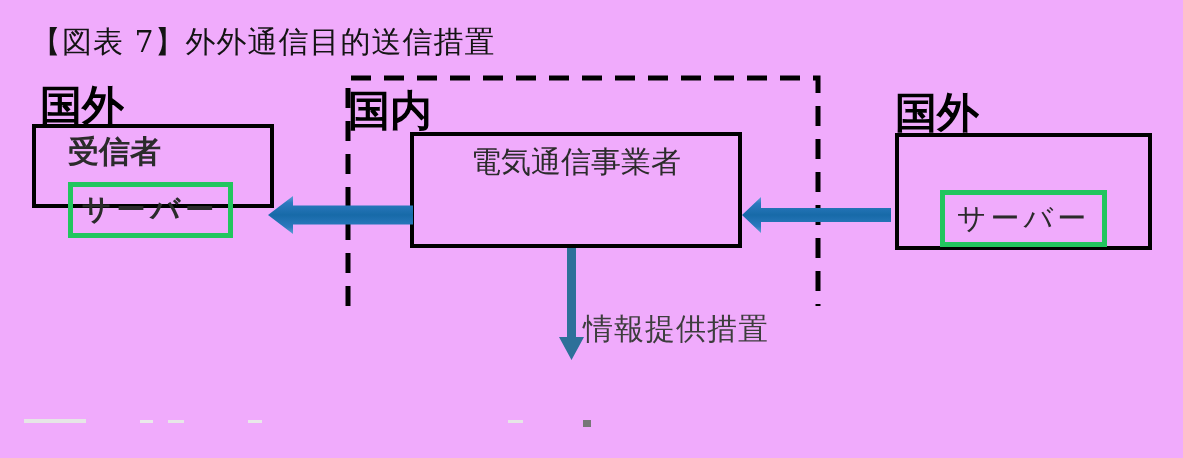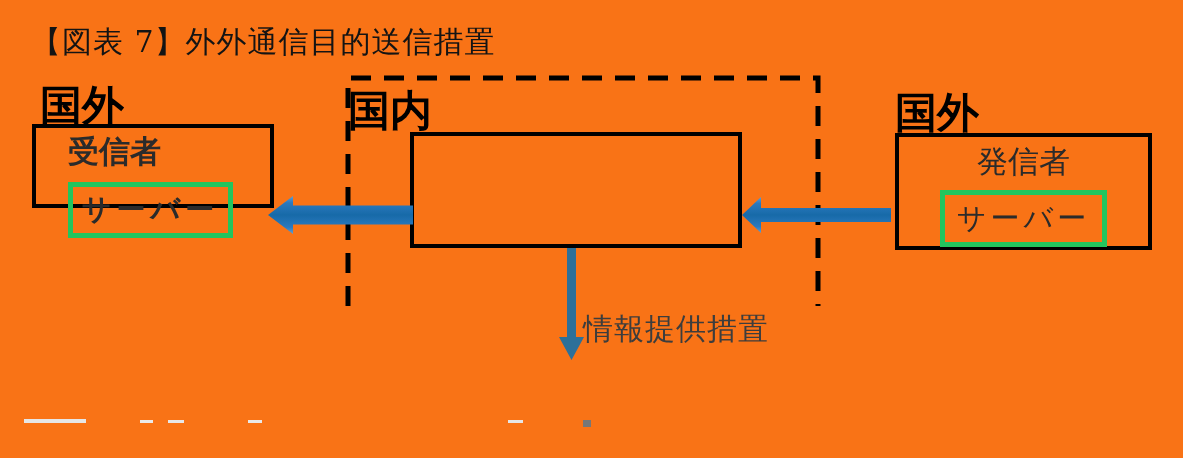--- a/index.html
+++ b/index.html
@@ -1,17 +1,17 @@
 <!DOCTYPE html>
 <html lang="ja"><head>
 <meta charset="utf-8">
 <style>
   html,body{margin:0;padding:0;background:#ffffff;}
   .canvas{
-    position:relative;width:1183px;height:458px;background:#f97316;overflow:hidden;
+    position:relative;width:1183px;height:458px;background:#f0abfc;overflow:hidden;
     font-family:"DejaVu Sans","Liberation Sans",sans-serif;color:#262626;
   }
   .abs{position:absolute;}
   .title{
     position:absolute;left:31px;top:22px;
     font-family:"DejaVu Serif","Liberation Serif",serif;
     font-size:30px;color:#141414;letter-spacing:1px;white-space:nowrap;
   }
   .region-label{
     position:absolute;font-weight:700;font-size:42px;color:#000;
@@ -37,24 +37,26 @@
   <div class="region-label" style="left:895px;top:85px;width:257px;">国外</div>
 
   <div class="box" style="left:32px;top:124px;width:242px;height:84px;font-weight:bold;">
     <div class="node-text abs" style="left:32px;top:3px;font-size:31px;">受信者</div>
     <div class="inner-box" style="left:32px;top:54px;width:165px;height:56px;">
       <span class="node-text" style="font-size:29px;line-height:45px;letter-spacing:5px;">サーバー</span>
     </div>
   </div>
 
   <div class="box" style="left:410px;top:132px;width:332px;height:116px;">
+    <div class="cell" style="height:52px;line-height:52px;">
+      <span>電気通信事業者</span>
+    </div>
   </div>
 
   <div class="box" style="left:895px;top:133px;width:257px;height:117px;">
-    <div class="node-text" style="width:100%;text-align:center;margin-top:4px;font-size:31px;">発信者</div>
     <div class="inner-box" style="left:41px;top:53px;width:167px;height:57px;">
       <span class="node-text" style="font-size:29px;line-height:46px;letter-spacing:4px;">サーバー</span>
     </div>
   </div>
 
 
   <div class="annotation" style="left:583px;top:309px;">情報提供措置</div>
 
   <svg class="overlay" width="1183" height="458" viewBox="0 0 1183 458">
     <defs>

